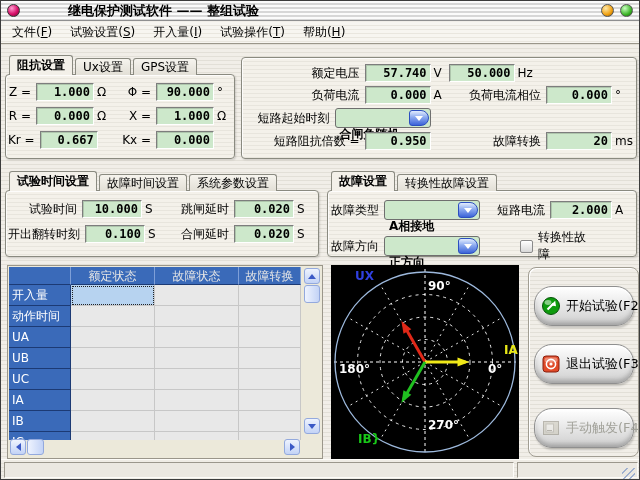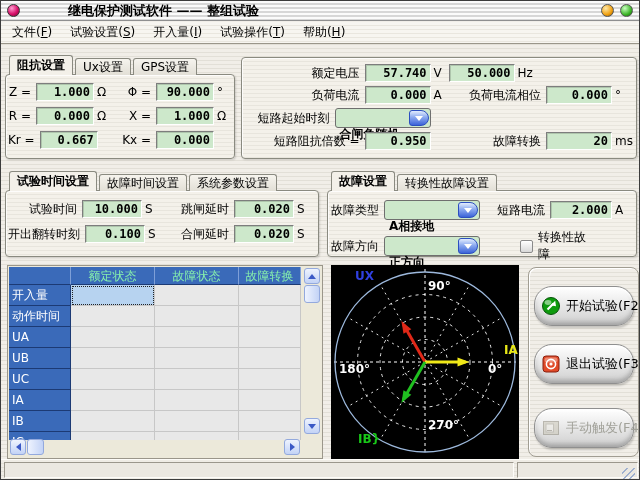--- a/index.html
+++ b/index.html
@@ -53,21 +53,21 @@
     display:flex;align-items:center;justify-content:center;}
   .arrow-down{width:0;height:0;border-left:4px solid transparent;border-right:4px solid transparent;border-top:5px solid #fff;}
   
   .cb{width:13px;height:13px;border:1px solid #8a8a8a;border-radius:2px;
     background:linear-gradient(#ffffff,#d8d8d8);box-shadow:inset 0 1px 0 #fff;margin-right:5px;flex:0 0 auto;}
   
   #table-wrap{position:absolute;left:6px;top:264px;width:316px;height:194px;
     background:#ece9da;border:1px solid #9a968a;padding:1px;}
   #io-table{position:absolute;left:1px;top:1px;width:292px;height:173px;overflow:hidden;
     display:grid;grid-template-columns:62px 84px 84px 62px;grid-template-rows:18px repeat(8,21px);}
-  .th{background:#3a6ab9;color:#86efac;text-align:center;line-height:18px;
+  .th{background:#3a6ab9;color:#e5e5e5;text-align:center;line-height:18px;
     border-right:1px solid #7e9fd8;border-bottom:1px solid #1c3a74;white-space:nowrap;overflow:hidden;}
   .tl{background:#3a6ab9;color:#fff;line-height:21px;padding-left:3px;
     border-right:1px solid #1c3a74;border-bottom:1px solid #1c3a74;white-space:nowrap;overflow:hidden;}
   .tc{background:#e8e8e8;border-right:1px solid #c7c7c7;border-bottom:1px solid #c7c7c7;}
   .tc.sel{background:#b7d3f0;outline:1px dotted #222;outline-offset:-2px;}
   
   .sb-btn{position:absolute;width:16px;height:16px;background:linear-gradient(#eef3fe,#c3d3f6);
     border:1px solid #93a9dd;border-radius:3px;display:flex;align-items:center;justify-content:center;}
   .sb-thumb{position:absolute;background:linear-gradient(90deg,#eef3fe,#c3d3f6);
     border:1px solid #93a9dd;border-radius:3px;}

